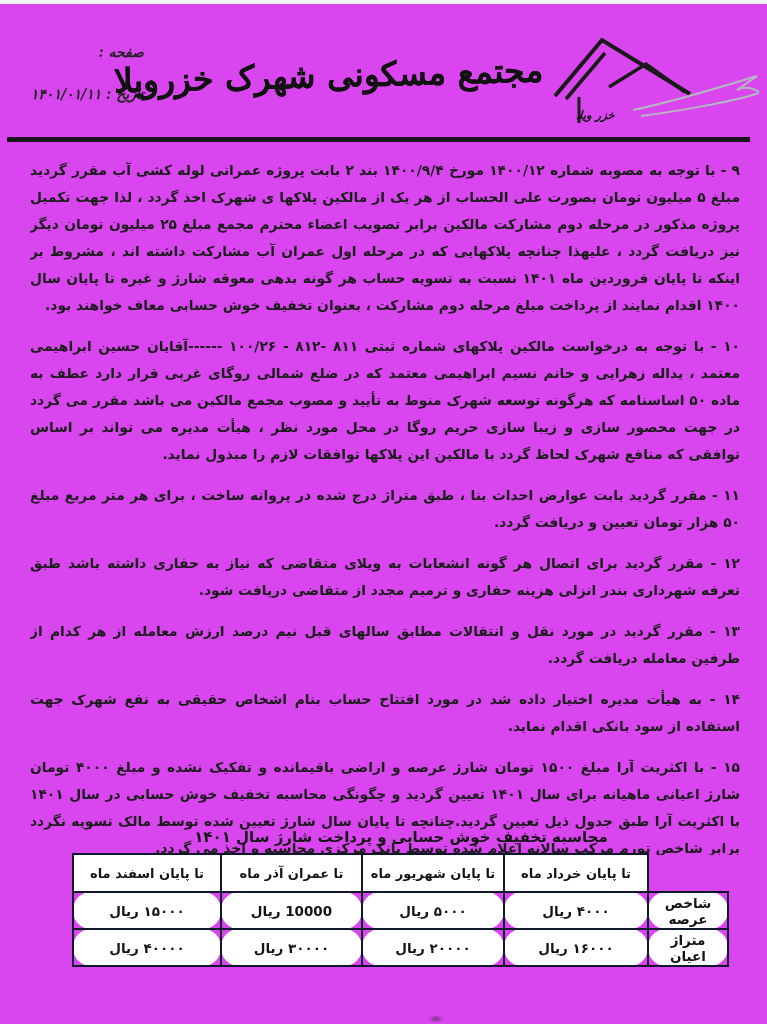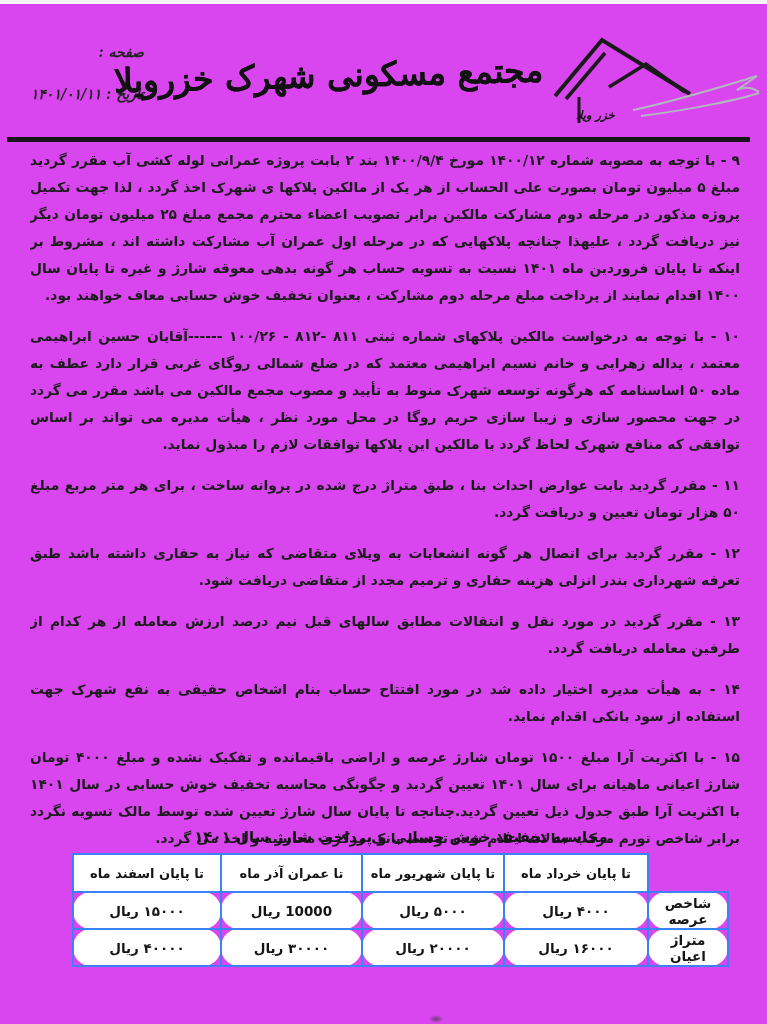--- a/index.html
+++ b/index.html
@@ -36,37 +36,37 @@
     position:absolute;top:137px;left:7px;right:17px;height:5px;
     background:#151515;border-radius:1px;
   }
 
   
   .minutes{
     position:absolute;top:147px;right:27px;left:30px;
     max-height:708px;overflow:hidden;
   }
   .minutes p{
-    margin:0 0 14px 0;
+    margin:10px 0 14px 0;
     font-size:13.8px;line-height:27px;font-weight:bold;
     text-align:justify;text-align-last:right;
     color:#1b1b1b;
   }
 
   
   .table-section{position:absolute;top:828px;right:38px;width:656px;}
   .table-title{
     text-align:center;font-size:15px;font-weight:bold;color:#141414;
     margin:0 0 7px 0;
   }
   table.charge-table{
     border-collapse:collapse;table-layout:fixed;width:655px;direction:rtl;
   }
   .charge-table th,.charge-table td{
-    border:2px solid #3b82f6;
+    border:2px solid #0f172a;
     font-weight:bold;text-align:center;vertical-align:middle;
     background:#fff;color:#151515;padding:0 2px;
   }
   .charge-table thead th{height:36px;font-size:13px;}
   .charge-table tbody td,.charge-table tbody th{height:35px;font-size:13.5px;border-radius:18px;}
   .charge-table .corner-cell{border-top:none;border-right:none;background:transparent;}
   .col-label{width:80px;}
   .col-m1{width:144px;}.col-m2{width:142px;}.col-m3{width:141px;}.col-m4{width:148px;}
 
   .bottom-artifact{

